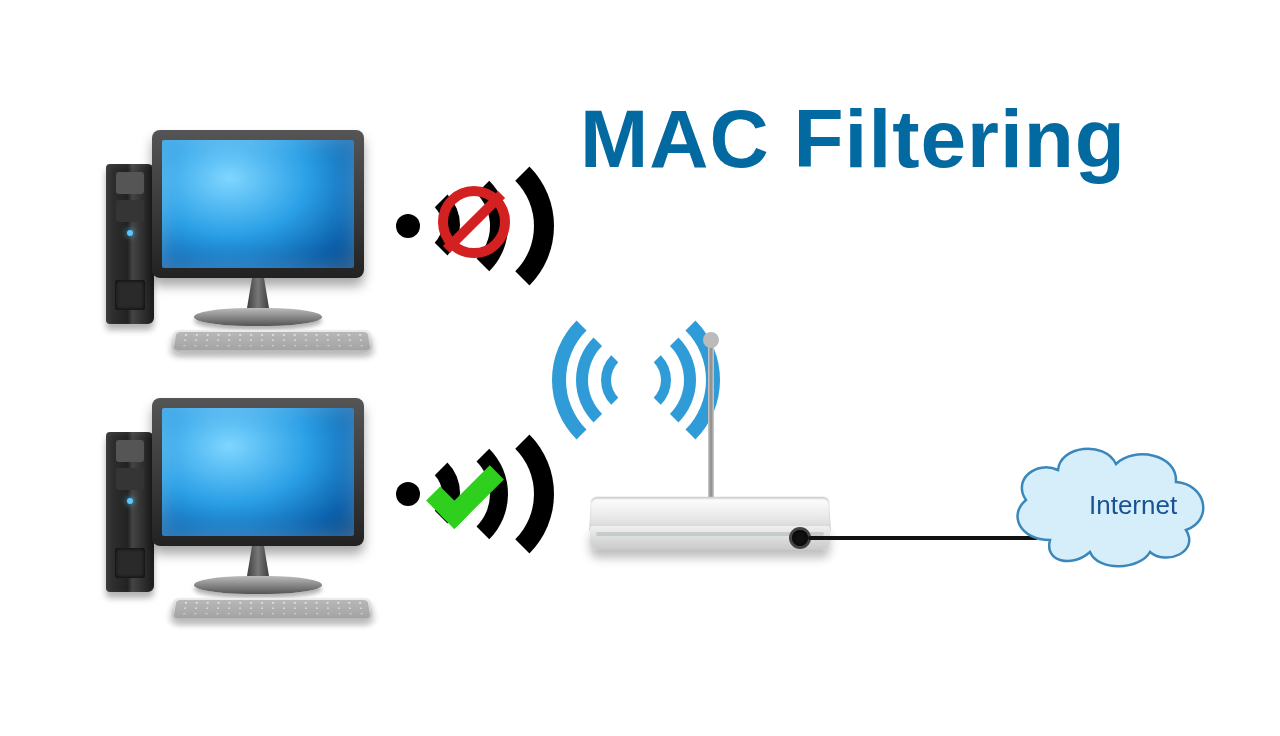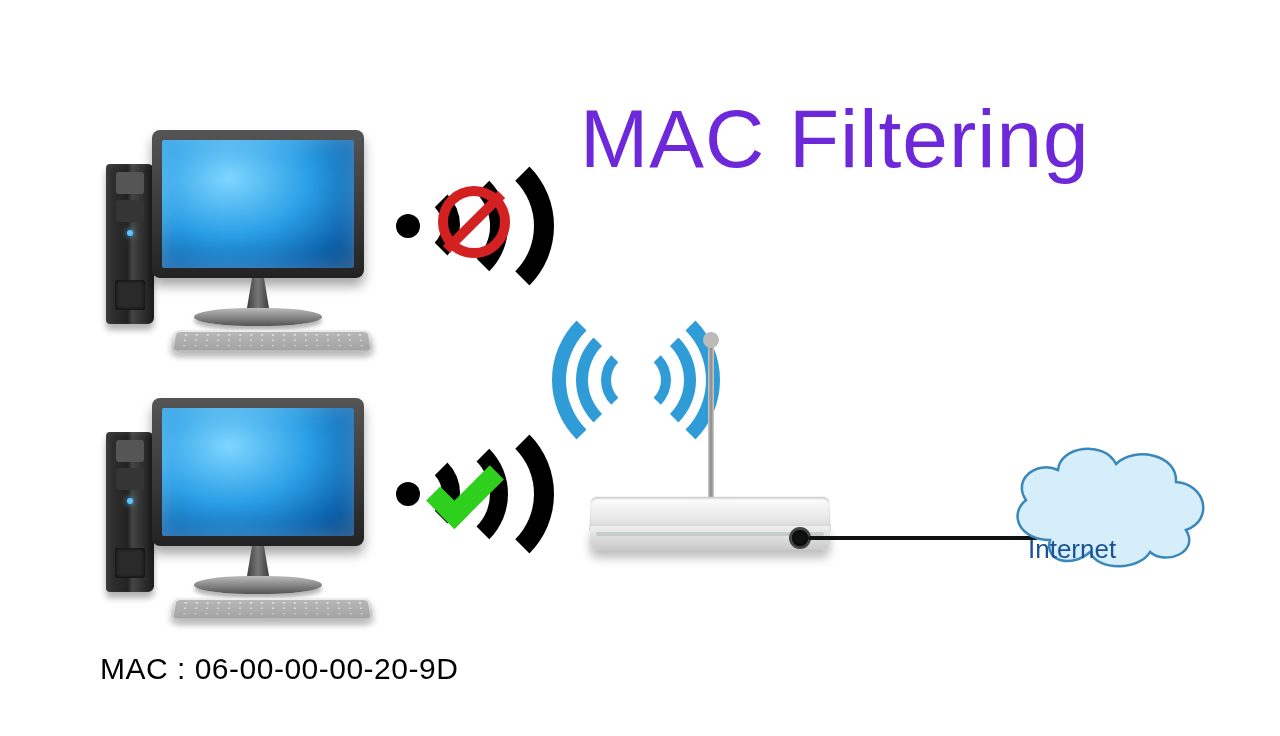--- a/index.html
+++ b/index.html
@@ -1,20 +1,20 @@
 <!DOCTYPE html>
 <html><head>
 <meta charset="utf-8">
 <style>
   * { box-sizing: border-box; margin: 0; padding: 0; }
   body { width: 1280px; height: 736px; background: #fff; font-family: "Segoe UI", Arial, sans-serif; position: relative; overflow: hidden; }
   .canvas { position: relative; width: 1280px; height: 736px; }
   .abs { position: absolute; }
   .mac-label { font-size: 30px; color: #000; letter-spacing: 0.5px; }
-  .title { font-size: 82px; font-weight: 400; color: #6d28d9; letter-spacing: 1px; }
+  .title { font-size: 82px; font-weight: 700; color: #0369a1; letter-spacing: 1px; }
   .cloud-label { font-size: 26px; color: #1a5296; }
   
   
   .computer { width: 260px; height: 220px; }
   .computer .tower {
     position: absolute; left: -2px; bottom: 26px;
     width: 48px; height: 160px;
     background: linear-gradient(90deg, #333 0%, #222 45%, #444 55%, #1a1a1a 100%);
     border-radius: 4px 6px 6px 4px;
     box-shadow: inset 2px 2px 6px rgba(255,255,255,0.08), 0 6px 6px rgba(0,0,0,0.3);
@@ -178,21 +178,20 @@
   </div>
 
   <div class="abs wifi-black" style="left:388px; top:424px;">
     <div class="dot"></div>
       <div class="arc1"></div>
       <div class="arc2"></div>
       <div class="arc3"></div>
   </div>
   <div class="abs check" style="left:430px; top:470px;"></div>
 
-  <div class="abs mac-label" style="left:100px; top:652px;">MAC : 06-00-00-00-20-9D</div>
 
   <div class="abs radio" style="left:546px; top:300px;">
     <span class="r1"></span>
       <span class="r2"></span>
       <span class="r3"></span>
   </div>
   <div class="abs router" style="left:590px; top:440px;">
     <div class="antenna"></div>
     <div class="body-top"></div>
     <div class="body-front"></div>
@@ -207,15 +206,15 @@
                C 20 110, 8 85, 26 70
                C 12 50, 36 30, 58 40
                C 60 16, 104 10, 116 34
                C 134 16, 178 24, 176 52
                C 206 54, 214 90, 186 100
                C 200 122, 166 136, 150 122
                C 140 140, 98 142, 90 122
                C 72 138, 44 132, 50 110 Z" fill="#d6eef9" stroke="#3a87bc" stroke-width="2.5"></path>
     </svg>
   </div>
-  <div class="abs cloud-label" style="left:1028px; top:490px;margin-top:44px;">Internet</div>
+  <div class="abs cloud-label" style="left:1089px; top:490px;">Internet</div>
 
 </div>
 
 </body></html>

